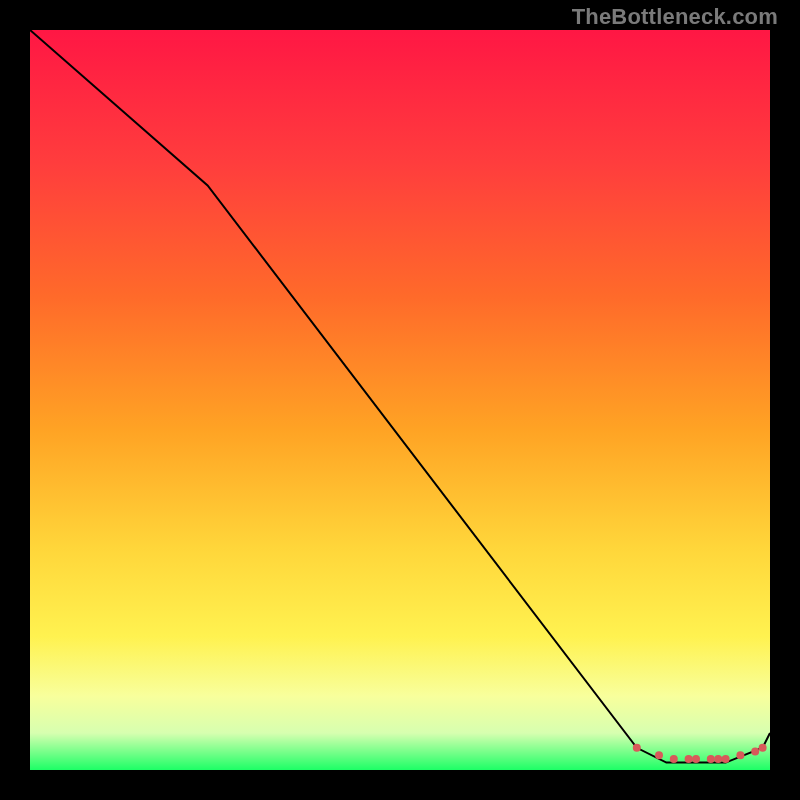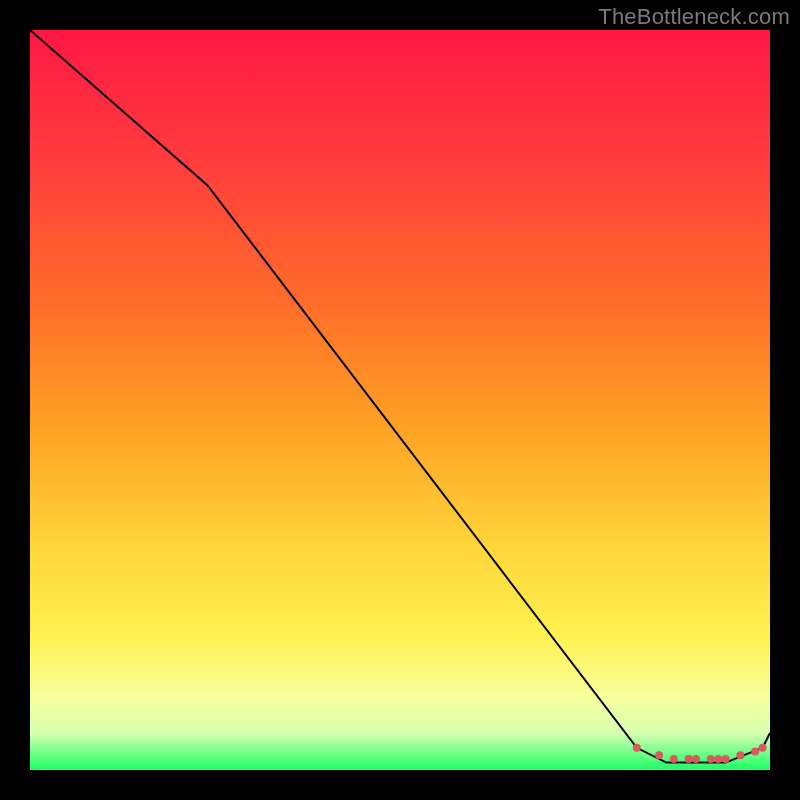--- a/index.html
+++ b/index.html
@@ -12,25 +12,25 @@
   }
   .canvas {
     position: relative;
     width: 800px;
     height: 800px;
     background: #000;
   }
   .watermark {
     position: absolute;
     top: 4px;
-    right: 10px;
+    right: 22px;
     color: #7a7a7a;
     font-size: 22px;
     letter-spacing: 0.2px;
-    font-weight: 400;
+    font-weight: 700;
     z-index: 5;
     text-align: right;
   }
   .plot-frame {
     position: absolute;
     top: 30px;
     left: 30px;
     width: 740px;
     height: 740px;
     background: #000;

